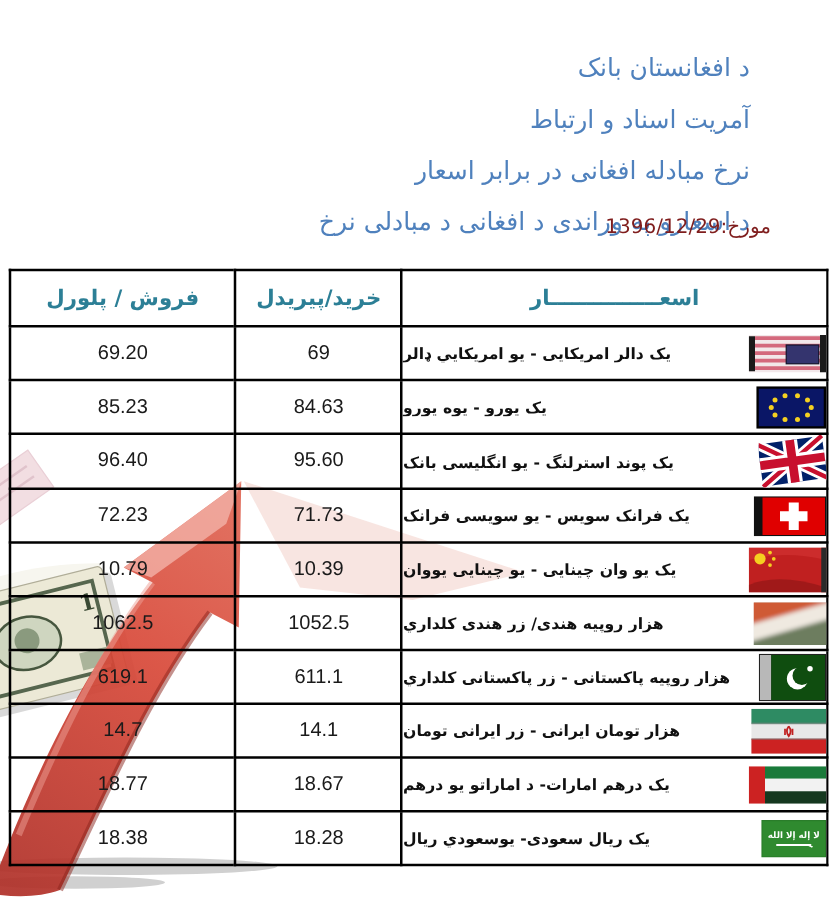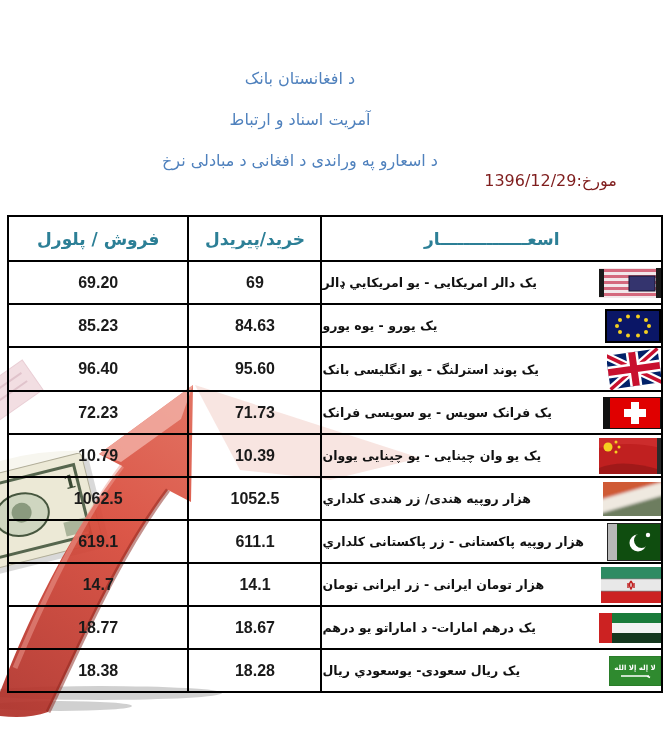--- a/index.html
+++ b/index.html
@@ -1,29 +1,29 @@
 <!DOCTYPE html>
 <html lang="fa"><head>
 <meta charset="utf-8">
 <style>
   html,body{margin:0;padding:0;}
   body{width:663px;height:729px;background:#fff;font-family:"DejaVu Sans",sans-serif;}
   .page{position:relative;width:663px;height:729px;background:#fff;overflow:hidden;}
   .watermark{position:absolute;top:0;left:0;z-index:0;}
-  .titles{position:absolute;top:34px;left:0;width:600px;text-align:center;z-index:2;
-          color:#4f81bd;font-size:16px;line-height:41px;direction:rtl;font-family:"DejaVu Sans",sans-serif;margin-top:24px;}
+  .titles{position:absolute;top:34px;left:0;width:600px;z-index:2;
+          color:#4f81bd;font-size:20px;line-height:41px;direction:rtl;font-family:"DejaVu Sans",sans-serif;}
   .date{position:absolute;top:171px;left:448px;width:205px;text-align:center;z-index:2;
         color:#7f1d1d;font-size:16px;direction:rtl;font-family:"DejaVu Sans",sans-serif;}
   table.rates{position:absolute;top:215px;left:7px;z-index:1;border-collapse:collapse;
         direction:rtl;table-layout:fixed;background:transparent;}
   table.rates th,table.rates td{border:2px solid #000;background:transparent;padding:0;}
   table.rates th{height:43px;color:#2c7f96;font-weight:bold;font-size:17px;text-align:center;
         font-family:"DejaVu Sans",sans-serif;white-space:nowrap;}
   table.rates td{height:41px;}
-  td.num{text-align:center;font-family:"Liberation Sans",sans-serif;font-weight:bold;
+  td.num{text-align:center;font-family:"Liberation Sans",sans-serif;font-weight:normal;
         font-size:16px;color:#1a1a1a;direction:ltr;}
   td.cur{font-family:"DejaVu Sans",sans-serif;font-weight:bold;font-size:12.5px;color:#111;
         padding:0 1px 0 3px;}
   .curwrap{display:flex;align-items:center;gap:5px;width:100%;}
   .flag{flex:0 0 auto;display:block;line-height:0;padding-left:18px;}
   .cname{flex:1 1 auto;text-align:left;white-space:nowrap;overflow:hidden;}
 </style>
 </head>
 <body>
 
@@ -75,20 +75,21 @@
          L 99,454
          Z" fill="url(#arrowGrad)" opacity="0.92"></path>
     <path d="M 99,454 L 193,385 L 181,419 L 121,462 Z" fill="#f3b2a8" opacity="0.8"></path>
     <path d="M 48,712 C 80,646 118,556 168,490" fill="none" stroke="#8a241c" stroke-width="5" opacity="0.5"></path>
     <path d="M 122,466 C 80,522 45,596 15,668" fill="none" stroke="#eda096" stroke-width="5" opacity="0.5"></path>
   </svg>
 
   <div class="titles">
     <div>د افغانستان بانک</div>
     <div>آمریت اسناد و ارتباط</div>
+    <div>نرخ مبادله افغانی در برابر اسعار</div>
     <div>د اسعارو په وراندی د افغانی د مبادلی نرخ</div>
   </div>
   <div class="date">مورخ:1396/12/29</div>
 
   <table class="rates">
     <colgroup>
         <col style="width:312px">
         <col style="width:141px">
         <col style="width:195px">
       </colgroup>

